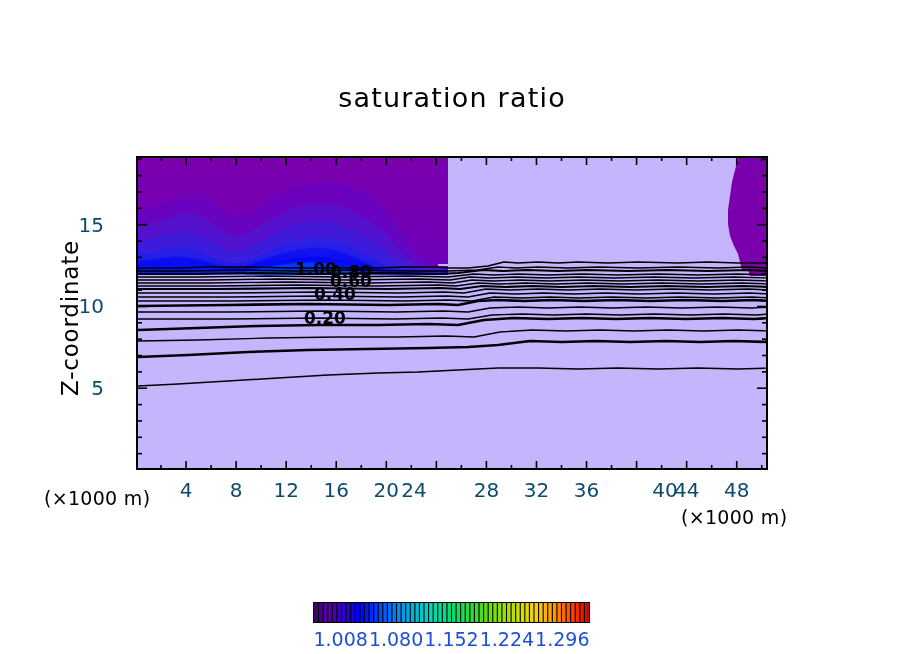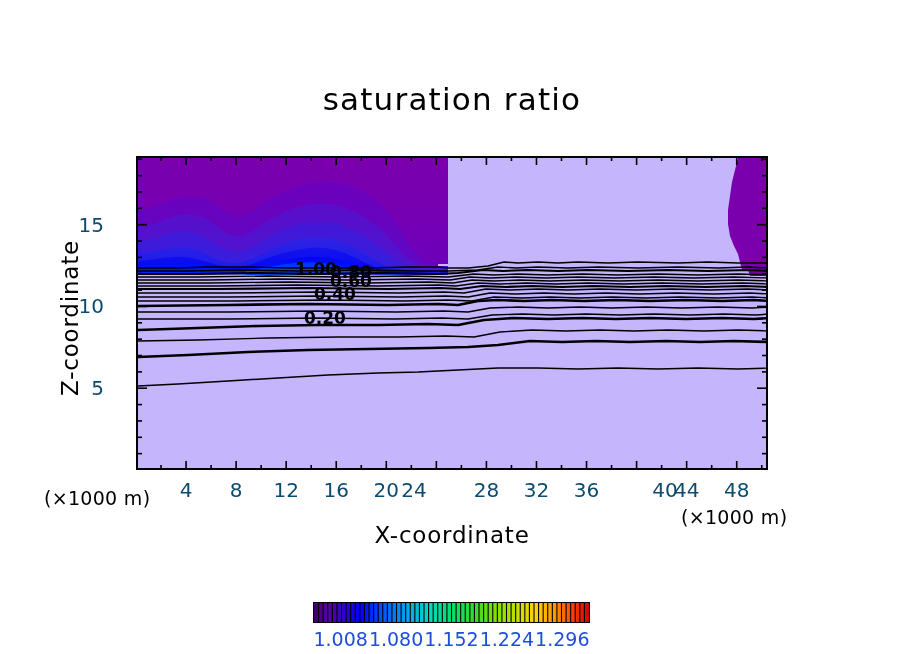--- a/index.html
+++ b/index.html
@@ -23,21 +23,21 @@
   .txt {
     position: absolute;
     color: #000000;
     white-space: pre;
     line-height: 1;
   }
   #plot-title {
     left: 0; top: 84px;
     width: 904px;
     text-align: center;
-    font-size: 31px;
+    font-size: 27px;
     letter-spacing: 1.2px;
   }
   #x-axis-title {
     left: 0; top: 524px;
     width: 904px;
     text-align: center;
     font-size: 23px;
     letter-spacing: 0.8px;
   }
   #y-axis-title {
@@ -388,21 +388,20 @@
     </div>
   <div id="ytick-labels">
       <span class="ytick-label" style="top: 388.229px;">5</span>
       <span class="ytick-label" style="top: 306.458px;">10</span>
       <span class="ytick-label" style="top: 224.688px;">15</span>
     </div>
 
   <div class="txt unit-label" id="x-unit-left">(×1000 m)</div>
   <div class="txt unit-label" id="x-unit-right">(×1000 m)</div>
 
-  <div class="txt" id="x-axis-title">X-coordinate</div>
   <div class="txt" id="y-axis-title">Z-coordinate</div>
 
 
   <div id="colorbar">
     <svg id="colorbar-grad" viewBox="0 0 277 21" preserveAspectRatio="none">
       <defs>
         <linearGradient id="rainbow" x1="0" y1="0" x2="1" y2="0">
           <stop offset="0.00" stop-color="#3B0066"></stop>
           <stop offset="0.05" stop-color="#5A00A0"></stop>
           <stop offset="0.11" stop-color="#3000D0"></stop>

